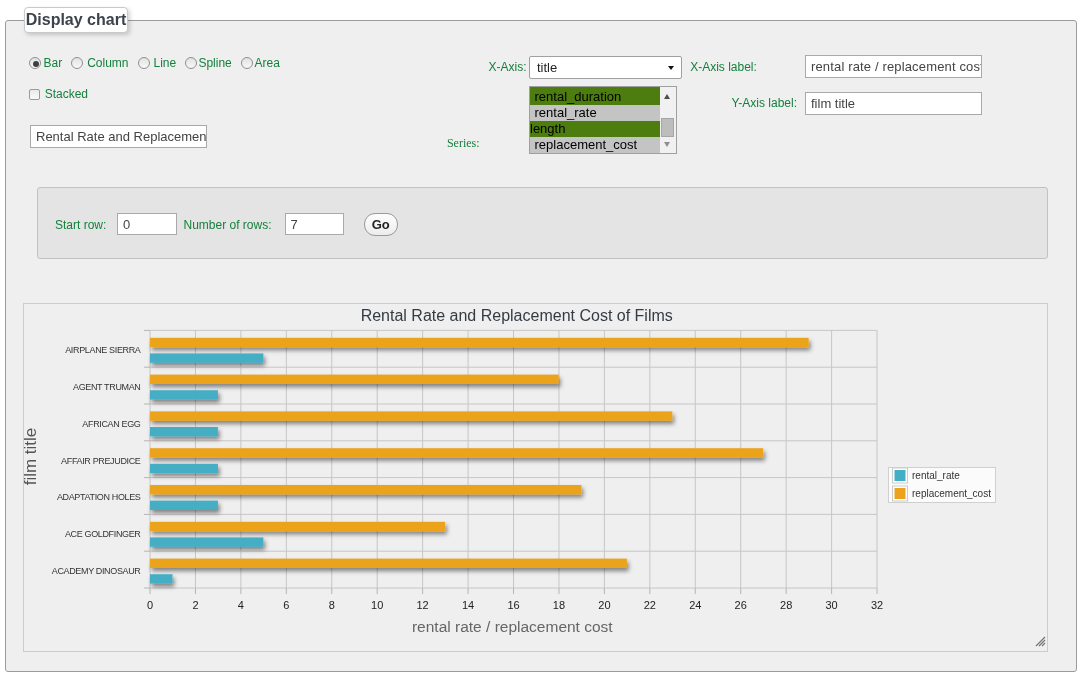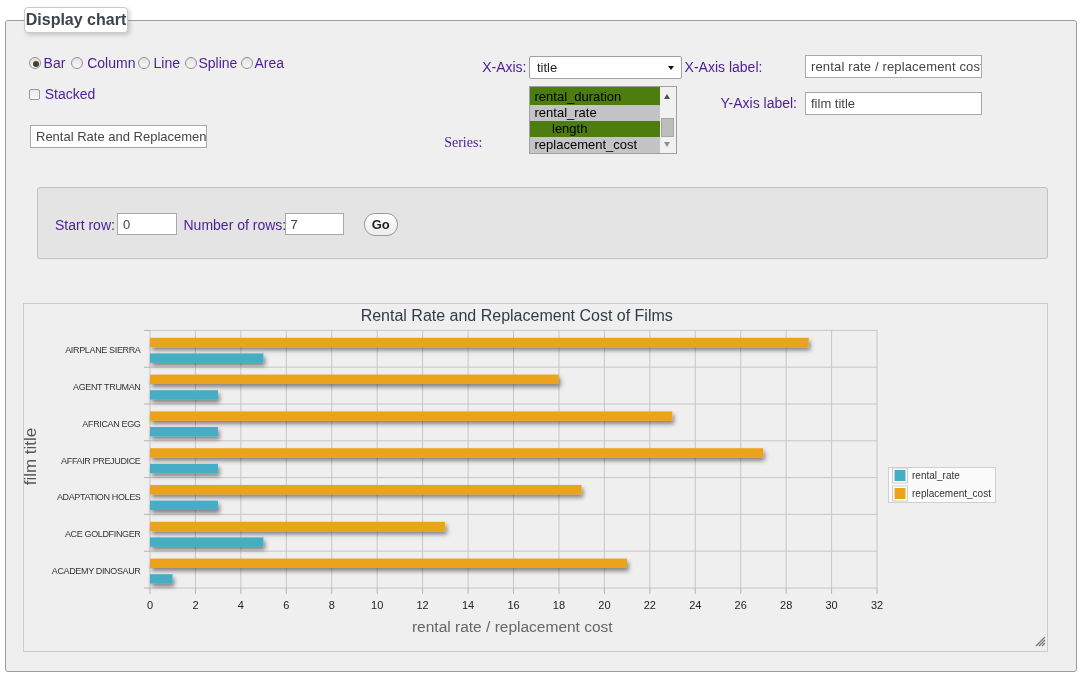--- a/index.html
+++ b/index.html
@@ -1,17 +1,17 @@
 <!DOCTYPE html>
 <html><head><meta charset="utf-8">
 <style>
 html,body{margin:0;padding:0;background:#fff;}
 body{font-family:"Liberation Sans",sans-serif;width:1081px;height:681px;position:relative;overflow:hidden;}
 .abs{position:absolute;}
-.lbl{position:absolute;font-size:14px;line-height:16px;color:#4c1d95;}
+.lbl{position:absolute;font-size:12px;line-height:16px;color:#15803d;}
 .inp{position:absolute;background:#fff;border:1px solid #a9a9a9;font-size:13px;color:#444;
      padding:0 0 0 5px;box-sizing:border-box;white-space:pre;overflow:hidden;display:flex;align-items:center;}
 </style></head>
 <body>
 
 <div class="abs" style="left:5px;top:20px;width:1072px;height:652px;background:#efefef;border:1px solid #9c9c9c;border-radius:3px;box-sizing:border-box;"></div>
 
 <div class="abs" style="left:24px;top:7px;width:104px;height:26px;background:#fff;border:1px solid #c9c9c9;border-radius:4px;box-shadow:2px 2px 4px rgba(0,0,0,0.18);box-sizing:border-box;display:flex;align-items:center;justify-content:center;">
   <span style="font-size:16px;font-weight:bold;color:#3d434c;">Display chart</span>
 </div>
@@ -34,21 +34,21 @@
 <div class="lbl" style="left:400px;top:59px;width:126.5px;text-align:right;">X-Axis:</div>
 <div class="abs" style="left:529px;top:56px;width:153px;height:23px;background:#fff;border:1px solid #a0a0a0;border-radius:2px;box-sizing:border-box;padding-left:10px;">
 <span style="position:absolute;left:7px;top:3px;font-size:13px;color:#222;">title</span>
 <span style="position:absolute;right:7px;top:9px;width:0;height:0;border-left:3.5px solid transparent;border-right:3.5px solid transparent;border-top:4.5px solid #111;"></span>
 </div>
 <div class="lbl" style="left:650px;top:59px;width:147px;text-align:center;">X-Axis label:</div>
 <div class="inp" style="left:805px;top:55px;width:177px;height:23px;letter-spacing:0.15px;">rental rate / replacement cost</div>
 <div class="abs" style="left:529px;top:85.5px;width:148px;height:68px;background:#4d7c0f;border:1px solid #a0a0a0;box-sizing:border-box;overflow:hidden;">
 <div style="position:absolute;left:0;top:2px;width:129.5px;height:16px;font-size:13px;color:#000;padding-left:4.5px;box-sizing:border-box;line-height:16px;">rental_duration</div>
 <div style="position:absolute;left:0;top:18px;width:129.5px;height:16px;background:#c4c4c4;font-size:13px;color:#000;padding-left:4.5px;box-sizing:border-box;line-height:16px;">rental_rate</div>
-<div style="position:absolute;left:0;top:34px;width:132px;height:16px;font-size:13px;color:#000;padding-left:22px;box-sizing:border-box;line-height:16px;">length</div>
+<div style="position:absolute;left:0;top:34px;width:132px;height:16px;font-size:13px;color:#000;padding-left:0;box-sizing:border-box;line-height:16px;">length</div>
 <div style="position:absolute;left:0;top:50px;width:129.5px;height:16px;background:#c4c4c4;font-size:13px;color:#000;padding-left:4.5px;box-sizing:border-box;line-height:16px;">replacement_cost</div>
 <div style="position:absolute;right:0;top:0;width:16.5px;height:66px;background:#f1f1f1;">
 <div style="position:absolute;top:7px;left:4.5px;width:0;height:0;border-left:3.5px solid transparent;border-right:3.5px solid transparent;border-bottom:5px solid #4d4d4d;"></div>
 <div style="position:absolute;top:31.5px;left:1.5px;width:13px;height:18.5px;background:#bdbdbd;border:1px solid #a6a6a6;box-sizing:border-box;"></div>
 <div style="position:absolute;bottom:6px;left:4.5px;width:0;height:0;border-left:3.5px solid transparent;border-right:3.5px solid transparent;border-top:5px solid #8f8f8f;"></div>
 </div>
 </div>
 <div class="lbl" style="left:400px;top:134.5px;width:126.5px;text-align:center;font-family:Liberation Serif, serif;">Series:</div>
 <div class="lbl" style="left:650px;top:95px;width:147px;text-align:right;">Y-Axis label:</div>
 <div class="inp" style="left:805px;top:92px;width:177px;height:23px;">film title</div>

